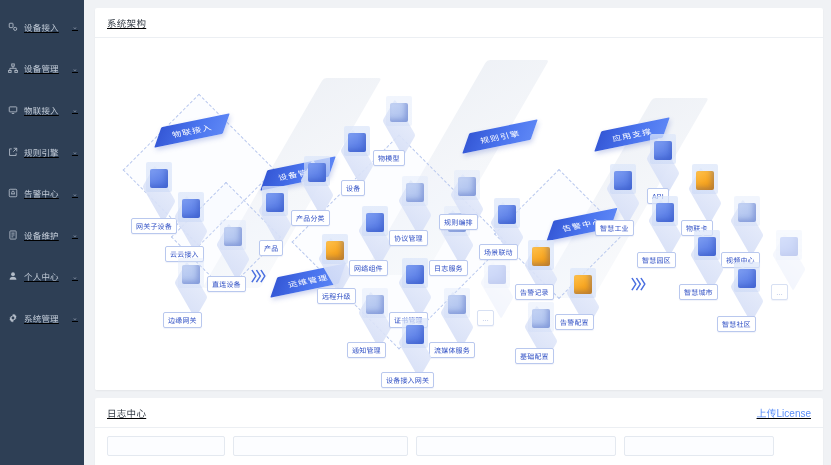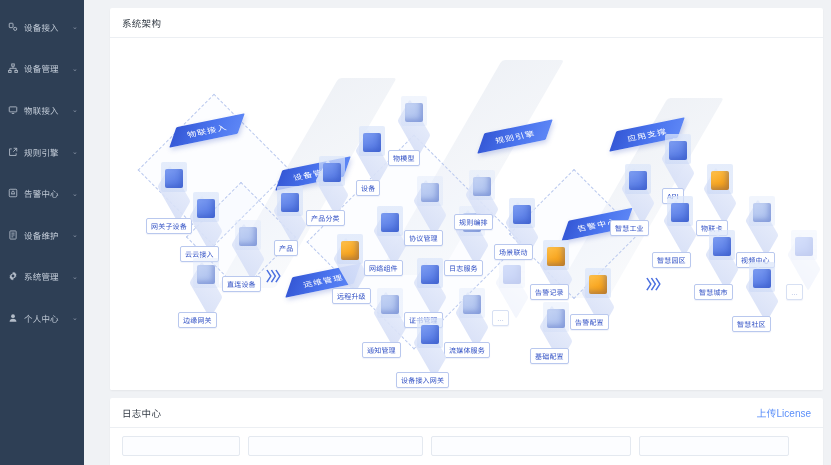--- a/index.html
+++ b/index.html
@@ -3,21 +3,21 @@
 <meta charset="utf-8">
 <title>系统架构</title>
 <style>
   * { box-sizing: border-box; margin: 0; padding: 0; }
   html, body {
     width: 831px; height: 465px;
     overflow: hidden;
     font-family: "Liberation Sans", "DejaVu Sans", sans-serif;
     background: #f0f2f5;
   }
-  .app { position: relative; width: 831px; height: 465px; display: flex; }
+  .app { position: relative; width: 831px; height: 465px; display: flex; text-decoration: underline; }
 
   
   .sidebar {
     width: 84px; height: 465px;
     background: #2e3f55;
     flex: 0 0 84px;
     padding-top: 6px;
     position: relative;
     z-index: 5;
     overflow: hidden;
@@ -45,21 +45,21 @@
     width: 10px; flex: 0 0 10px;
     color: #8895a6; font-size: 7px; line-height: 1;
     margin-right: 4px; text-align: center;
   }
 
   
   .content {
     flex: 1 1 auto;
     height: 465px;
     background: #f0f2f5;
-    padding: 8px 8px 0 26px;
+    padding: 8px 8px 0 11px;
     overflow: hidden;
   }
   .card {
     background: #ffffff;
     border-radius: 2px;
     box-shadow: 0 1px 2px rgba(0,0,0,.05);
   }
   .card-head {
     height: 30px;
     border-bottom: 1px solid #eceff3;
@@ -245,36 +245,36 @@
         </svg>
       </span>
       <span class="side-label">设备维护</span>
       <span class="side-chev">⌄</span>
     </div>
 
 
     <div class="side-item">
       <span class="side-ico">
         <svg viewBox="0 0 16 16" fill="currentColor">
+          <circle cx="8" cy="5" r="3"></circle>
+            <path d="M2.5 14c0-3 2.5-5 5.5-5s5.5 2 5.5 5z"></path>
+        </svg>
+      </span>
+      <span class="side-label">个人中心</span>
+      <span class="side-chev">⌄</span>
+    </div>
+
+    <div class="side-item">
+      <span class="side-ico">
+        <svg viewBox="0 0 16 16" fill="currentColor">
           <path d="M8 1l1.3 1.6 2-.5.4 2 1.9.8-1 1.8 1 1.8-1.9.8-.4 2-2-.5L8 15l-1.3-1.6-2 .5-.4-2-1.9-.8 1-1.8-1-1.8 1.9-.8.4-2 2 .5z"></path>
           <circle cx="8" cy="8" r="2.3" fill="#2e3f55"></circle>
         </svg>
       </span>
       <span class="side-label">系统管理</span>
-      <span class="side-chev">⌄</span>
-    </div>
-
-    <div class="side-item">
-      <span class="side-ico">
-        <svg viewBox="0 0 16 16" fill="currentColor">
-          <circle cx="8" cy="5" r="3"></circle>
-            <path d="M2.5 14c0-3 2.5-5 5.5-5s5.5 2 5.5 5z"></path>
-        </svg>
-      </span>
-      <span class="side-label">个人中心</span>
       <span class="side-chev">⌄</span>
     </div>
 
   </nav>
 
   <main class="content">
 
     <section class="card arch-card">
       <div class="card-head">
         <span class="card-title">系统架构</span>

